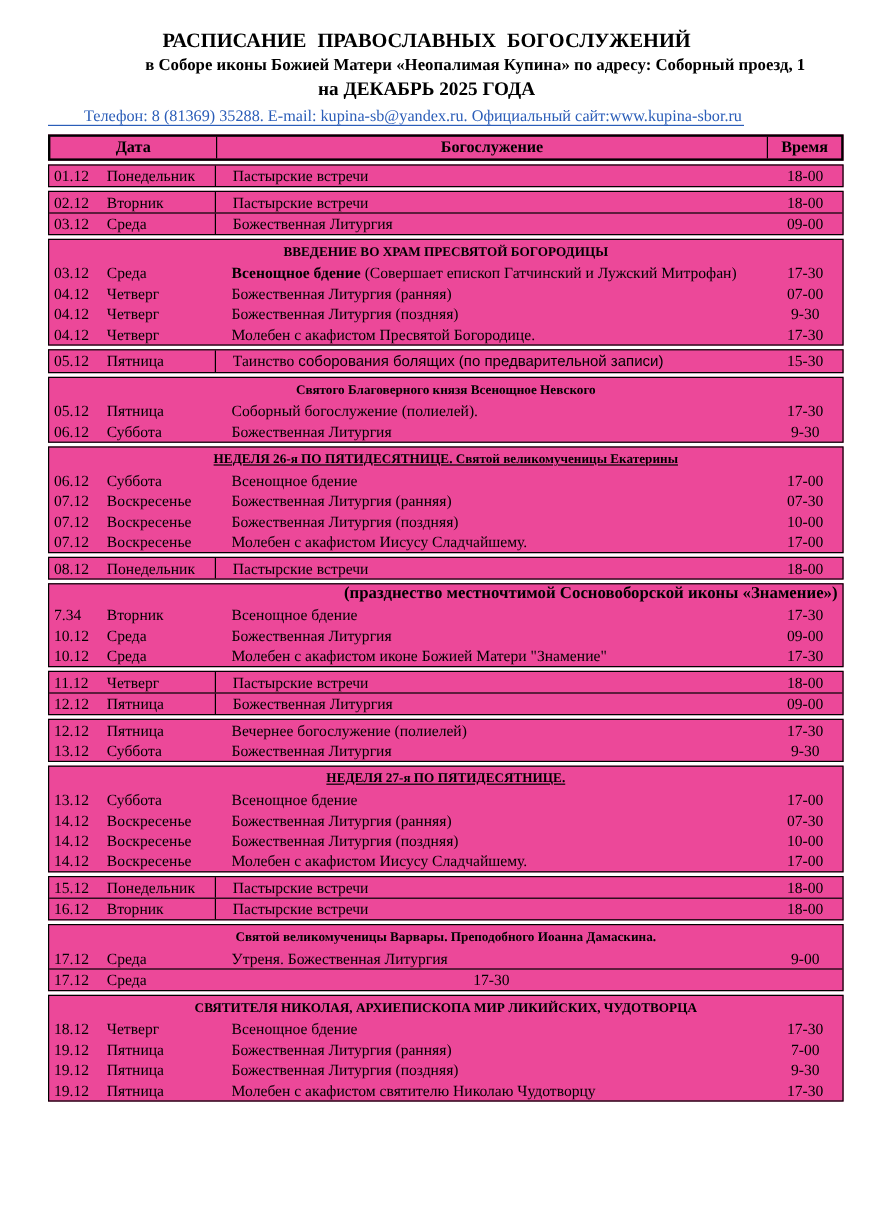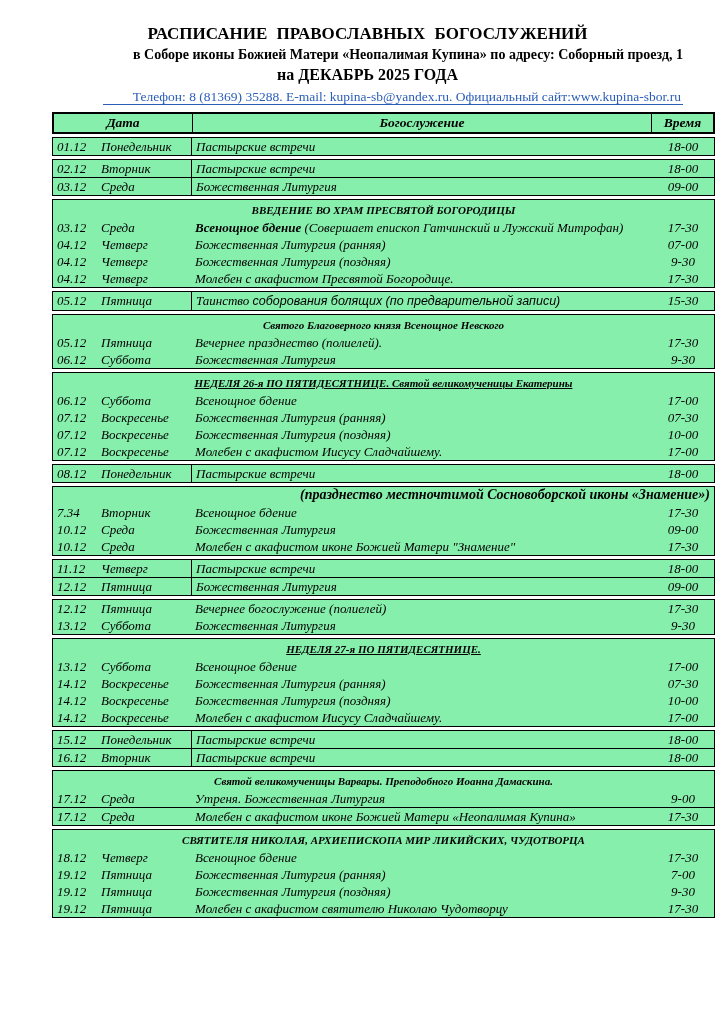--- a/index.html
+++ b/index.html
@@ -2,42 +2,42 @@
 <html><head>
 <meta charset="utf-8">
 <style>
   html,body { margin:0; padding:0; }
   body {
     width:724px; height:1024px; background:#ffffff; color:#000;
     font-family:"Liberation Serif","DejaVu Serif",serif;
     overflow:hidden;
   }
   .page { padding:24px 21px 0 40px; }
-  .content { width:631px;margin-left:12px; }
+  .content { width:631px; }
 
   
   .doc-title  { text-align:center; font-weight:bold; font-size:17px; word-spacing:5px; line-height:20px; }
   .doc-sub    { text-align:right; font-weight:bold; font-size:14px; line-height:18px; margin-top:2px; }
   .doc-period { text-align:center; font-weight:bold; font-size:16px;  line-height:20px; margin-top:1px; }
-  .doc-contact{ text-align:right; font-size:13.5px; line-height:18px; margin-top:3px; }
+  .doc-contact{ text-align:left; font-size:13.5px; line-height:18px; margin-top:3px; }
   .contact-link { color:#2a5db8; border-bottom:1px solid #2a5db8; padding:0 2px 0 30px; cursor:pointer; }
 
   
   .schedule { margin-top:6px; width:663px; }
-  .band { border:1.5px solid #000; margin-top:3px; box-sizing:border-box; background:#86efac;font-style:italic; }
+  .band { border:1.5px solid #000; margin-top:3px; box-sizing:border-box; background:#ec4899; }
   .band.head { border-width:2px; margin-top:0; }
   .hrow { display:grid; grid-template-columns:138px 1fr 62px; }
   .hc { font-weight:bold; font-size:13.5px; line-height:16px; text-align:center; padding:1px 2px; }
   .hc + .hc { border-left:1.5px solid #000; }
 
   .row { display:grid; grid-template-columns:46px 92px 1fr 62px; }
   .row.divided { border-top:1px solid #000; }
   .cell { font-size:13px; line-height:15px; padding:1px 2px; }
   .c-date { padding-left:4px; }
-  .c-serv { padding-left:4px; padding-right:4px; }
+  .c-serv { padding-left:14px; padding-right:4px; }
   .c-time { text-align:center; }
   .band.plain .c-serv { border-left:1px solid #000; }
 
   .section-title { text-align:center; font-weight:bold; font-size:11px; line-height:16px; padding:2px 4px 1px; }
   .section-title.u { text-decoration:underline; }
   .section-subtitle { text-align:right; font-weight:bold; font-size:14px; line-height:16px; padding:0 4px 1px; }
 
   .svb { font-weight:bold; }
   .sv-sans { font-family:"Liberation Sans","DejaVu Sans",sans-serif; font-size:12.5px; }
 </style>
@@ -115,21 +115,21 @@
               <div class="cell c-day">Пятница</div>
               <div class="cell c-serv">Таинство <span class="sv-sans">соборования болящих (по предварительной записи)</span></div>
               <div class="cell c-time">15-30</div>
             </div>
           </div>
           <div class="band section">
             <div class="section-title">Святого Благоверного князя Всенощное Невского</div>
             <div class="row">
               <div class="cell c-date">05.12</div>
               <div class="cell c-day">Пятница</div>
-              <div class="cell c-serv">Вечернее празднество (полиелей).</div>
+              <div class="cell c-serv">Соборный богослужение (полиелей).</div>
               <div class="cell c-time">17-30</div>
             </div>
             <div class="row">
               <div class="cell c-date">06.12</div>
               <div class="cell c-day">Суббота</div>
               <div class="cell c-serv">Божественная Литургия</div>
               <div class="cell c-time">9-30</div>
             </div>
           </div>
           <div class="band section">
@@ -261,21 +261,20 @@
             <div class="section-title">Святой великомученицы Варвары. Преподобного Иоанна Дамаскина.</div>
             <div class="row">
               <div class="cell c-date">17.12</div>
               <div class="cell c-day">Среда</div>
               <div class="cell c-serv">Утреня. Божественная Литургия</div>
               <div class="cell c-time">9-00</div>
             </div>
             <div class="row divided">
               <div class="cell c-date">17.12</div>
               <div class="cell c-day">Среда</div>
-              <div class="cell c-serv">Молебен с акафистом иконе Божией Матери «Неопалимая Купина»</div>
               <div class="cell c-time">17-30</div>
             </div>
           </div>
           <div class="band section">
             <div class="section-title">СВЯТИТЕЛЯ НИКОЛАЯ, АРХИЕПИСКОПА МИР ЛИКИЙСКИХ, ЧУДОТВОРЦА</div>
             <div class="row">
               <div class="cell c-date">18.12</div>
               <div class="cell c-day">Четверг</div>
               <div class="cell c-serv">Всенощное бдение</div>
               <div class="cell c-time">17-30</div>

